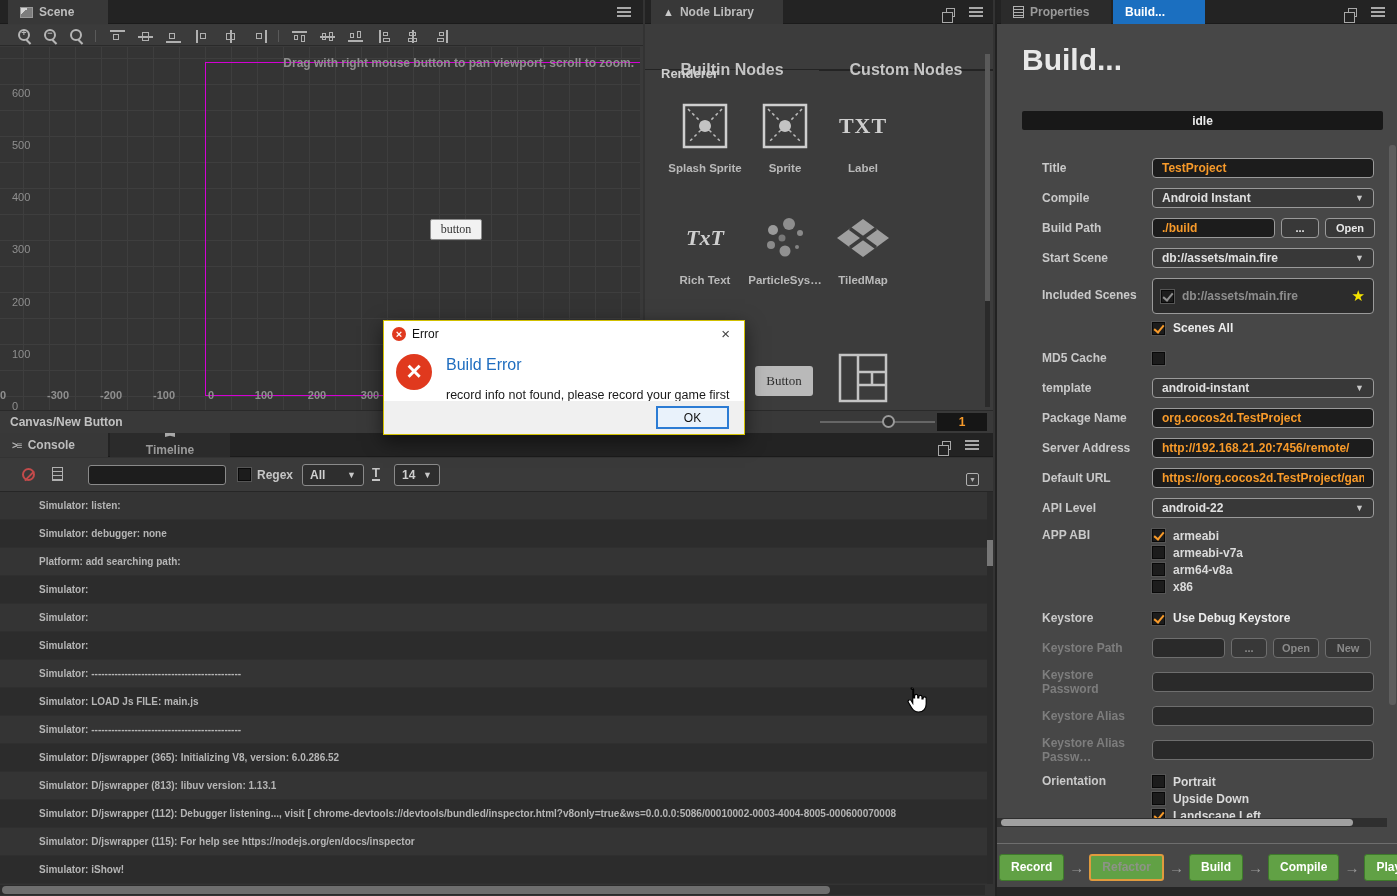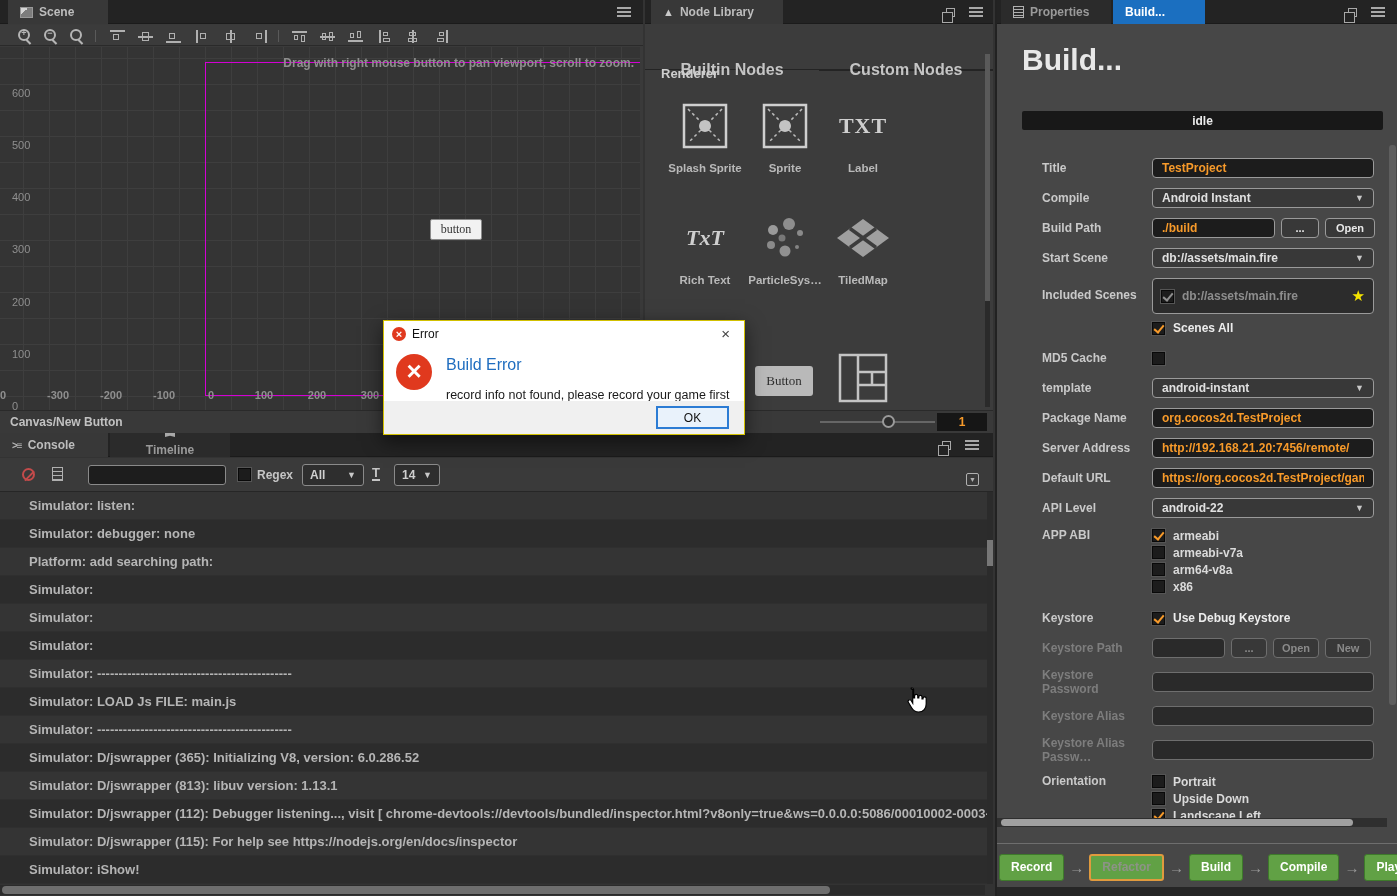--- a/index.html
+++ b/index.html
@@ -80,21 +80,21 @@
   .doc-icon { position:absolute; left:52px; top:9px; width:11px; height:14px; border:1px solid #b0b0b0; background:repeating-linear-gradient(transparent 0 3px,#b0b0b0 3px 4px); }
   #console-search { position:absolute; left:88px; top:7px; width:138px; height:20px; background:#1d1d1d; border:1px solid #8a8a8a; border-radius:3px; color:#ddd; font-size:12px; padding:0 6px; }
   #regex-cb { position:absolute; left:238px; top:10px; }
   #regex-label { position:absolute; left:257px; top:10px; font-size:12px; font-weight:700; color:#c5c5c5; }
   .mini-select { position:absolute; top:6px; height:22px; background:#2e2e2e; border:1px solid #8a8a8a; border-radius:3px; display:flex; align-items:center; justify-content:space-between; padding:0 7px; font-size:12px; font-weight:700; color:#d0d0d0; }
   #filter-select { left:302px; width:62px; }
   #fontsize-select { left:394px; width:46px; }
   .tt-icon { position:absolute; left:372px; top:8px; font-size:13px; font-weight:700; color:#c5c5c5; border-bottom:2px solid #c5c5c5; line-height:13px; }
   .boxarrow-icon { position:absolute; right:14px; top:40px; width:13px; height:13px; border:1px solid #b0b0b0; border-radius:2px; color:#b0b0b0; font-size:7px; text-align:center; line-height:11px; }
   #console-rows { position:absolute; left:0; right:6px; top:59px; bottom:12px; overflow:hidden; }
-  .crow { height:28px; line-height:28px; padding-left:29px; font-size:13px; font-weight:700; color:#b5b5b5; white-space:nowrap; overflow:hidden; background:#343434; border-bottom:1px solid #2f2f2f; }
+  .crow { height:28px; line-height:28px; padding-left:39px; font-size:10px; font-weight:700; color:#b5b5b5; white-space:nowrap; overflow:hidden; background:#343434; border-bottom:1px solid #2f2f2f; }
   .crow:nth-child(even) { background:#2c2c2c; }
   #console-hscroll { position:absolute; left:0; right:8px; bottom:1px; height:10px; background:#2b2b2b; }
   #console-hscroll .thumb { position:absolute; left:2px; top:1px; width:828px; height:8px; background:#6e6e6e; border-radius:4px; }
   #console-vscroll { position:absolute; right:0; top:59px; width:6px; bottom:12px; background:#2b2b2b; }
   #console-vscroll .thumb { position:absolute; left:0; right:0; top:48px; height:26px; background:#777; }
 
   
   #build-panel { position:absolute; left:995px; top:0; width:402px; height:896px; background:#474747; border-left:2px solid #222; }
   #properties-tab { left:4px; width:110px; }
   #build-tab { left:116px; width:92px; }

